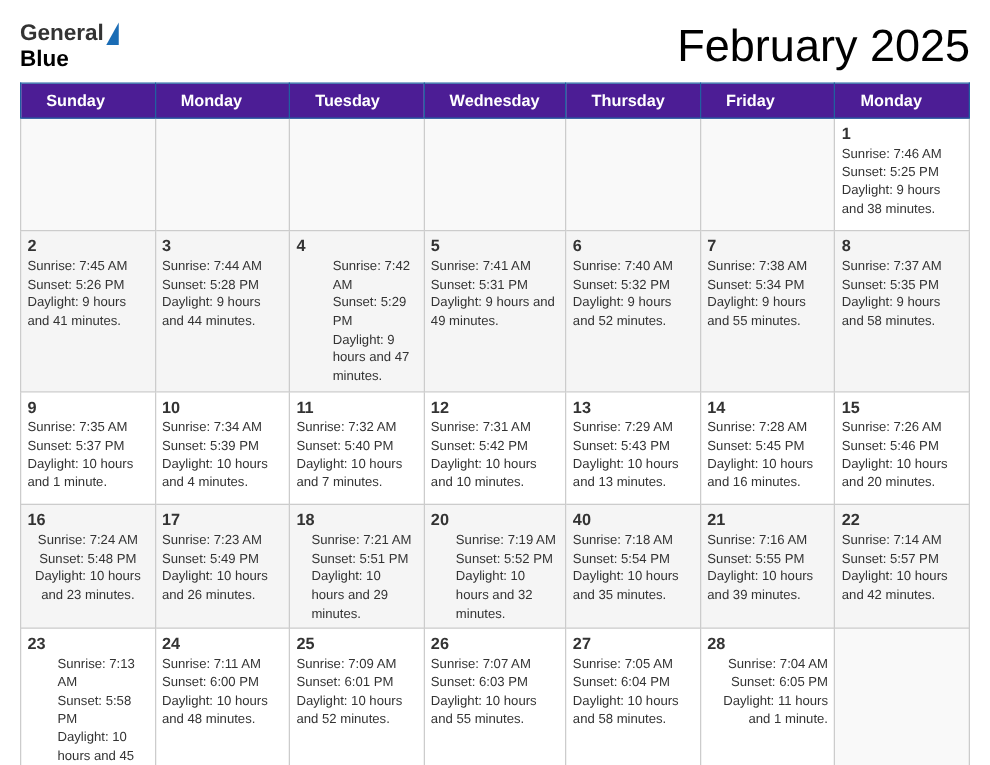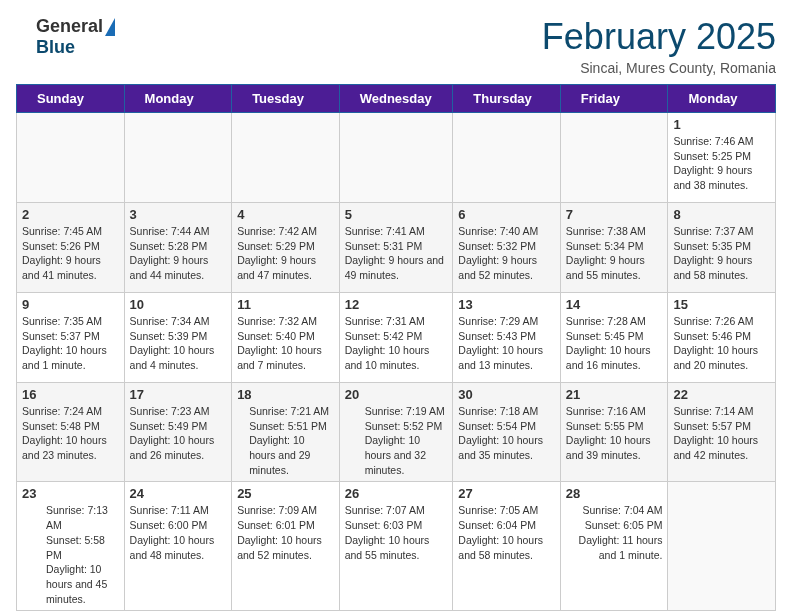--- a/index.html
+++ b/index.html
@@ -13,32 +13,31 @@
     .header {
       display: flex;
       justify-content: space-between;
       align-items: flex-start;
       margin-bottom: 8px;
     }
     .logo {
       display: flex;
       align-items: center;
       gap: 4px;
-      margin-left: 20px;
     }
     .logo-text-general { font-size: 18px; font-weight: bold; color: #333; }
-    .logo-text-blue { font-size: 18px; font-weight: bold; color: #0c4a6e; }
+    .logo-text-blue { font-size: 18px; font-weight: bold; color: #000000; }
     .logo-triangle {
       width: 0; height: 0;
       border-left: 10px solid transparent;
       border-bottom: 18px solid #1a6cb5;
       margin-left: 2px;
     }
     .title-block { text-align: right; }
-    .month-year { font-size: 36px; font-weight: 300; color: #0c4a6e; }
+    .month-year { font-size: 36px; font-weight: 300; color: #000000; }
     .location { font-size: 14px; color: #555; margin-top: 2px; }
     .calendar {
       width: 100%;
       border-collapse: collapse;
       border: 1px solid #ccc;
     }
     .calendar th {
       background: #4c1d95;
       color: #fff;
       font-size: 13px;
@@ -75,21 +74,20 @@
     <div style="display:flex; flex-direction:column; align-items:flex-start;">
       <div style="display:flex; align-items:center;">
         <span class="logo-text-general">General</span>
         <div class="logo-triangle"></div>
       </div>
       <span class="logo-text-blue">Blue</span>
     </div>
   </div>
   <div class="title-block">
     <div class="month-year">February 2025</div>
-    <div class="location">Sincai, Mures County, Romania</div>
   </div>
 </div>
 
 <table class="calendar">
   <thead>
     <tr>
     <th>Sunday</th>
         <th>Monday</th>
         <th>Tuesday</th>
         <th>Wednesday</th>
@@ -121,21 +119,21 @@
 Daylight: 9 hours and 41 minutes.</div>
         </td>
         <td>
           <span class="day-number">3</span>
           <div class="day-info" style="white-space: pre-line;">Sunrise: 7:44 AM
 Sunset: 5:28 PM
 Daylight: 9 hours and 44 minutes.</div>
         </td>
         <td>
           <span class="day-number">4</span>
-          <div class="day-info" style="white-space: pre-line;">Sunrise: 7:42 AM
+          <div class="day-info" style="white-space: pre-line; margin-left: 29px;">Sunrise: 7:42 AM
 Sunset: 5:29 PM
 Daylight: 9 hours and 47 minutes.</div>
         </td>
         <td>
           <span class="day-number">5</span>
           <div class="day-info" style="white-space: pre-line;">Sunrise: 7:41 AM
 Sunset: 5:31 PM
 Daylight: 9 hours and 49 minutes.</div>
         </td>
         <td>
@@ -197,21 +195,21 @@
         <td>
           <span class="day-number">15</span>
           <div class="day-info" style="white-space: pre-line;">Sunrise: 7:26 AM
 Sunset: 5:46 PM
 Daylight: 10 hours and 20 minutes.</div>
         </td>
       </tr>
       <tr>
         <td>
           <span class="day-number">16</span>
-          <div class="day-info" style="white-space: pre-line;">Sunrise: 7:24 AM
+          <div class="day-info" style="white-space: pre-line; text-align: center;">Sunrise: 7:24 AM
 Sunset: 5:48 PM
 Daylight: 10 hours and 23 minutes.</div>
         </td>
         <td>
           <span class="day-number">17</span>
           <div class="day-info" style="white-space: pre-line;">Sunrise: 7:23 AM
 Sunset: 5:49 PM
 Daylight: 10 hours and 26 minutes.</div>
         </td>
         <td>
@@ -220,21 +218,21 @@
 Sunset: 5:51 PM
 Daylight: 10 hours and 29 minutes.</div>
         </td>
         <td>
           <span class="day-number">20</span>
           <div class="day-info" style="white-space: pre-line; margin-left: 20px;">Sunrise: 7:19 AM
 Sunset: 5:52 PM
 Daylight: 10 hours and 32 minutes.</div>
         </td>
         <td>
-          <span class="day-number">30</span>
+          <span class="day-number">40</span>
           <div class="day-info" style="white-space: pre-line;">Sunrise: 7:18 AM
 Sunset: 5:54 PM
 Daylight: 10 hours and 35 minutes.</div>
         </td>
         <td>
           <span class="day-number">21</span>
           <div class="day-info" style="white-space: pre-line;">Sunrise: 7:16 AM
 Sunset: 5:55 PM
 Daylight: 10 hours and 39 minutes.</div>
         </td>

